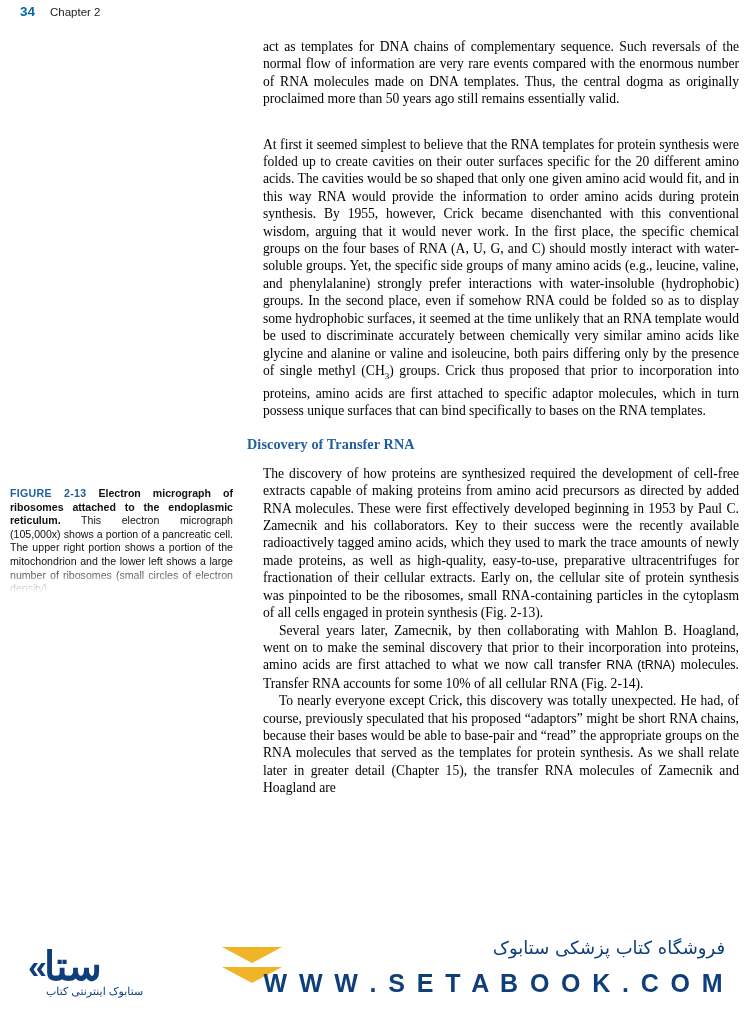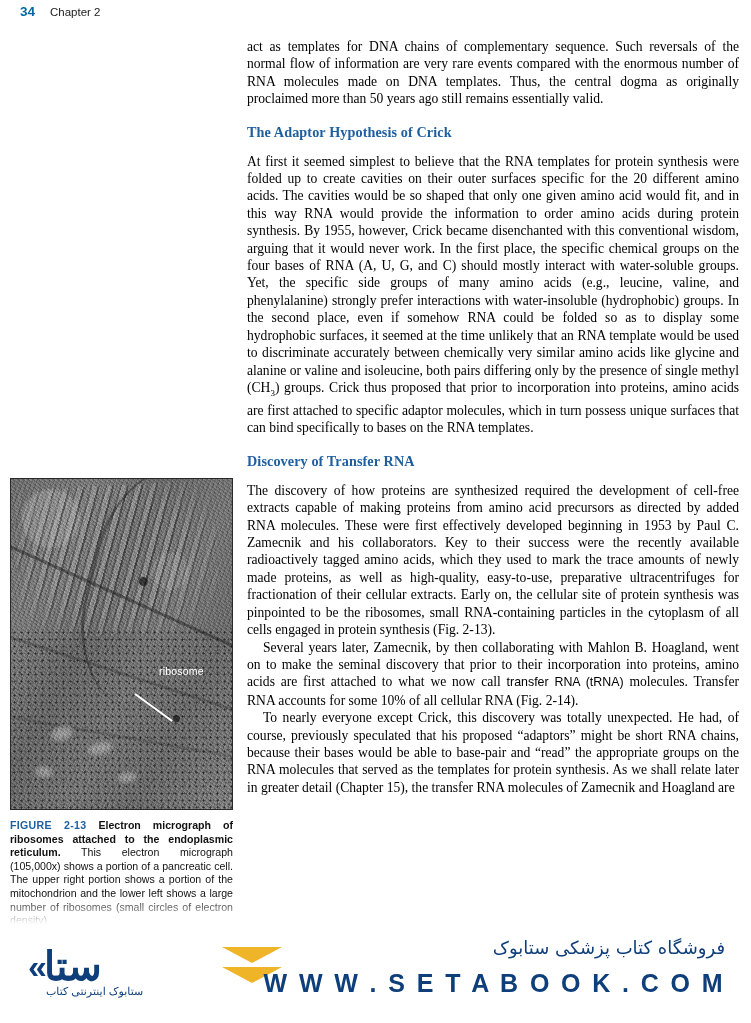--- a/index.html
+++ b/index.html
@@ -44,21 +44,21 @@
     position: absolute;
     left: 247px;
     top: 38px;
     width: 492px;
   }
   .body-p {
     font-size: 13.6px;
     line-height: 17.4px;
     color: #000;
     text-align: justify;
-    margin: 0 0 0 0;
+    margin: 0 0 0 16px;
     text-indent: 0;
   }
   .body-p.indent { text-indent: 16px; }
   .spacer-s { height: 12px; }
   .spacer-m { height: 16px; }
 
   .section-head {
     font-family: "Liberation Serif", serif;
     font-size: 14.2px;
     font-weight: bold;
@@ -312,55 +312,37 @@
 <div class="page-header">
   <span class="folio">34</span>
   <span class="chapter-label">Chapter 2</span>
 </div>
 
 <div class="text-column">
 
   <p class="body-p">act as templates for DNA chains of complementary sequence. Such reversals of the normal flow of information are very rare events compared with the enormous number of RNA molecules made on DNA templates. Thus, the central dogma as originally proclaimed more than 50 years ago still remains essentially valid.</p>
 
   <div class="spacer-m"></div>
-  <h2 class="section-head">The Adaptor Hypothesis of Crick</h2>
   <div class="spacer-s"></div>
 
   <p class="body-p"><span>At first it seemed simplest to believe that the RNA templates for protein synthesis were folded up to create cavities on their outer surfaces specific for the 20 different amino acids. The cavities would be so shaped that only one given amino acid would fit, and in this way RNA would provide the information to order amino acids during protein synthesis. By 1955, however, Crick became disenchanted with this conventional wisdom, arguing that it would never work. In the first place, the specific chemical groups on the four bases of RNA (A, U, G, and C) should mostly interact with water-soluble groups. Yet, the specific side groups of many amino acids (e.g., leucine, valine, and phenylalanine) strongly prefer interactions with water-insoluble (hydrophobic) groups. In the second place, even if somehow RNA could be folded so as to display some hydrophobic surfaces, it seemed at the time unlikely that an RNA template would be used to discriminate accurately between chemically very similar amino acids like glycine and alanine or valine and isoleucine, both pairs differing only by the presence of single methyl (CH</span><sub>3</sub><span>) groups. Crick thus proposed that prior to incorporation into proteins, amino acids are first attached to specific adaptor molecules, which in turn possess unique surfaces that can bind specifically to bases on the RNA templates.</span></p>
 
   <div class="spacer-m"></div>
   <h2 class="section-head">Discovery of Transfer RNA</h2>
   <div class="spacer-s"></div>
 
   <p class="body-p">The discovery of how proteins are synthesized required the development of cell-free extracts capable of making proteins from amino acid precursors as directed by added RNA molecules. These were first effectively developed beginning in 1953 by Paul C. Zamecnik and his collaborators. Key to their success were the recently available radioactively tagged amino acids, which they used to mark the trace amounts of newly made proteins, as well as high-quality, easy-to-use, preparative ultracentrifuges for fractionation of their cellular extracts. Early on, the cellular site of protein synthesis was pinpointed to be the ribosomes, small RNA-containing particles in the cytoplasm of all cells engaged in protein synthesis (Fig. 2-13).</p>
 
   <p class="body-p indent"><span>Several years later, Zamecnik, by then collaborating with Mahlon B. Hoagland, went on to make the seminal discovery that prior to their incorporation into proteins, amino acids are first attached to what we now call </span><span class="sans-inline">transfer RNA  (tRNA)</span><span> molecules. Transfer RNA accounts for some 10% of all cellular RNA (Fig. 2-14).</span></p>
 
   <p class="body-p indent">To nearly everyone except Crick, this discovery was totally unexpected. He had, of course, previously speculated that his proposed “adaptors” might be short RNA chains, because their bases would be able to base-pair and “read” the appropriate groups on the RNA molecules that served as the templates for protein synthesis. As we shall relate later in greater detail (Chapter 15), the transfer RNA molecules of Zamecnik and Hoagland are</p>
 </div>
 <div class="column-fade"></div>
 
 <div class="figure-block">
-  <div class="micrograph">
-    <div class="mito"></div>
-    <div class="mito-edge"></div>
-    <div class="membrane"></div>
-    <div class="membrane m2"></div>
-    <div class="membrane m3"></div>
-    <div class="ribo-field"></div>
-    <div class="vesicle" style="left:38px;  top:246px; width:26px; height:17px; transform:rotate(-18deg);"></div>
-    <div class="vesicle" style="left:74px;  top:262px; width:30px; height:15px; transform:rotate(-12deg);"></div>
-    <div class="vesicle" style="left:22px;  top:286px; width:22px; height:14px; transform:rotate(8deg);"></div>
-    <div class="vesicle" style="left:104px; top:292px; width:24px; height:13px; transform:rotate(-6deg);"></div>
-    <div class="dark-blob" style="left:128px; top:98px;  width:9px; height:9px;"></div>
-    <div class="dark-blob" style="left:162px; top:236px; width:7px; height:7px;"></div>
-    <div class="noise"></div>
-    <div class="leader"></div>
-    <span class="ribosome-label">ribosome</span>
-  </div>
 
   <div class="caption caption-fade">
     <span class="fig-num">FIGURE 2-13</span>
     <b>Electron micrograph of ribosomes attached to the endoplasmic reticulum.</b>
     <span>This electron micrograph (105,000x) shows a portion of a pancreatic cell. The upper right portion shows a portion of the mitochondrion and the lower left shows a large number of ribosomes (small circles of electron density)</span>
   </div>
 </div>
 
 <div class="watermark">
   <div class="wm-logo">

